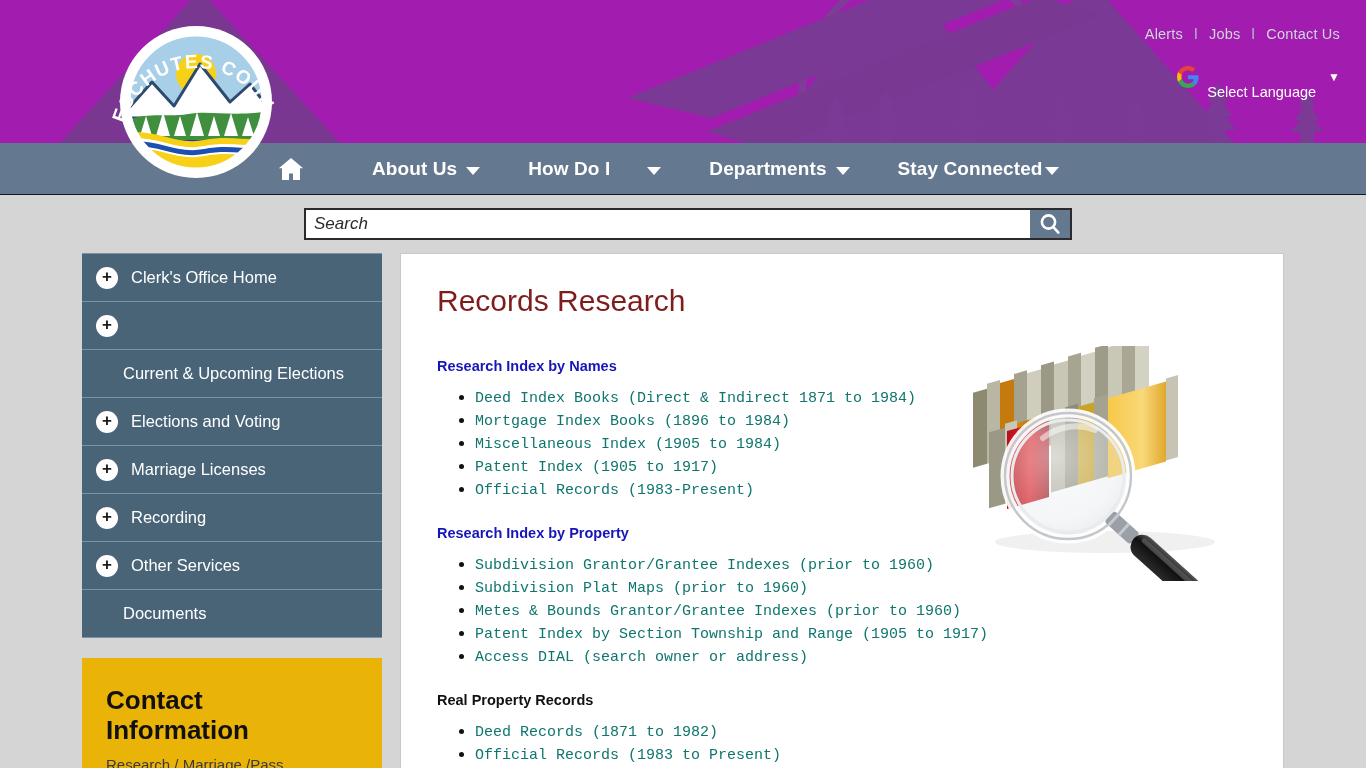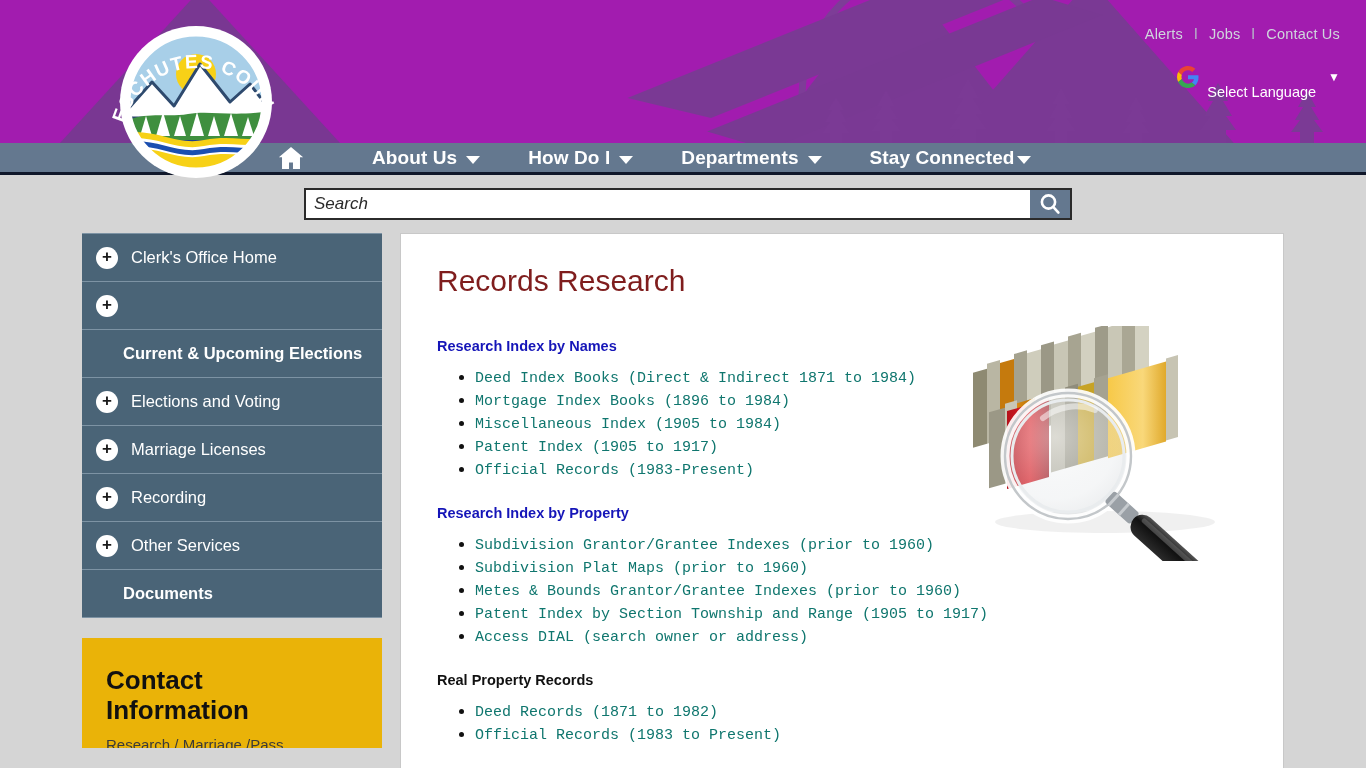--- a/index.html
+++ b/index.html
@@ -66,23 +66,23 @@
     left: 104px;
     top: 6px;
     width: 184px;
     height: 184px;
     z-index: 20;
   }
 
   
   .navbar {
     position: relative;
-    height: 32px;
+    height: 52px;
     background: #64788f;
-    border-bottom: 3px solid #0f172a;
+    border-bottom: 1px solid #0f172a;
     display: flex;
     align-items: center;
     padding-left: 272px;
     z-index: 10;
   }
   .nav-home {
     width: 38px; height: 38px;
     display: flex; align-items: center; justify-content: center;
     cursor: pointer;
   }
@@ -179,21 +179,21 @@
     font-weight: bold;
     line-height: 1;
     flex: 0 0 22px;
     margin-right: 13px;
   }
   .side-item .plus-badge span { position: relative; top: -1px; }
   .side-item .side-label {
     font-size: 16.5px;
     color: #ffffff;
   }
-  .side-item.no-badge { padding-left: 41px; font-weight: bold; }
+  .side-item.no-badge { padding-left: 41px; }
 
   .contact-card {
     margin-top: 20px;
     background: #eab308;
     padding: 28px 24px 10px 24px;
     height: 110px;
     overflow: hidden;
   }
   .contact-title {
     font-size: 26px;
@@ -309,21 +309,21 @@
 <div class="navbar">
   <div class="nav-home" style="margin-right:62px;">
     <svg width="30" height="28" viewBox="0 0 24 24" fill="#ffffff">
       <path d="M12 2.6 L1.6 11.4 h2.7 V21.4 h6.0 v-5.6 h3.4 v5.6 h6.0 V11.4 h2.7 Z"></path>
     </svg>
   </div>
   <div class="nav-item" style="margin-right:48px;">
     <span>About Us</span>
     <span class="caret"></span>
   </div>
-  <div class="nav-item" style="margin-right:48px;">
+  <div class="nav-item" style="margin-right:48px;gap:28px;">
     <span>How Do I</span>
     <span class="caret"></span>
   </div>
   <div class="nav-item" style="margin-right:48px;">
     <span>Departments</span>
     <span class="caret"></span>
   </div>
   <div class="nav-item tight">
     <span>Stay Connected</span>
     <span class="caret"></span>

